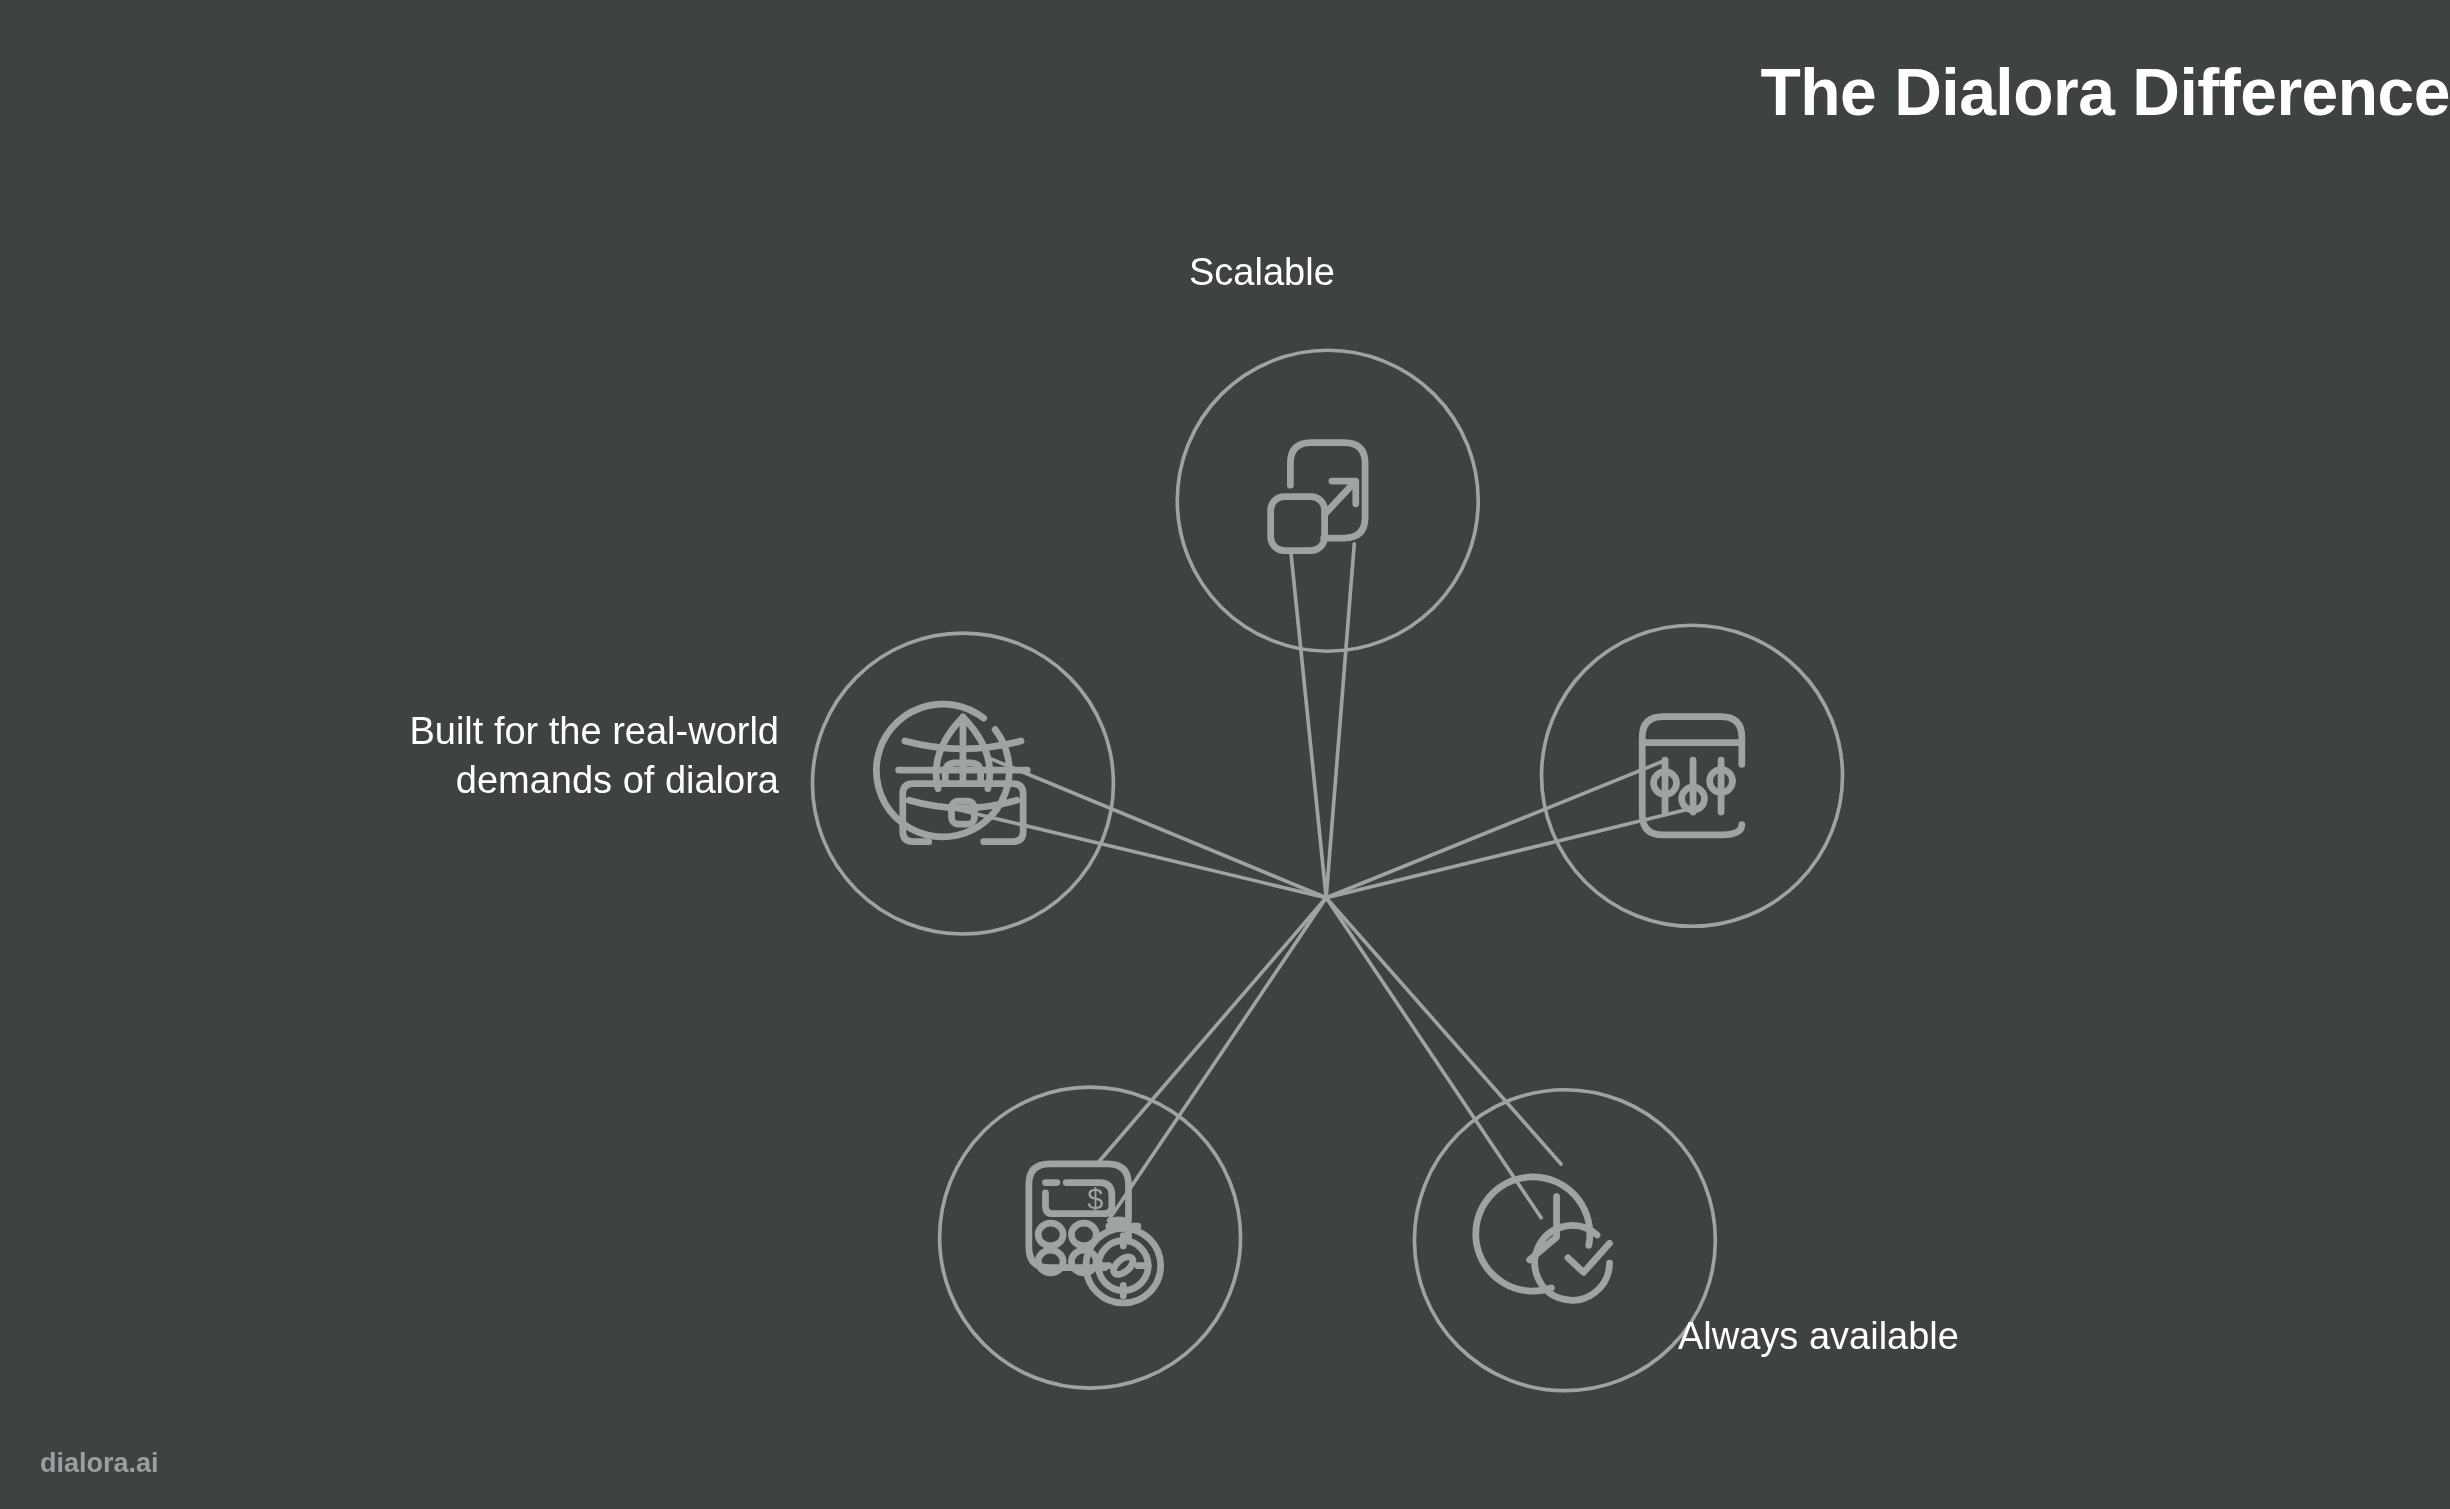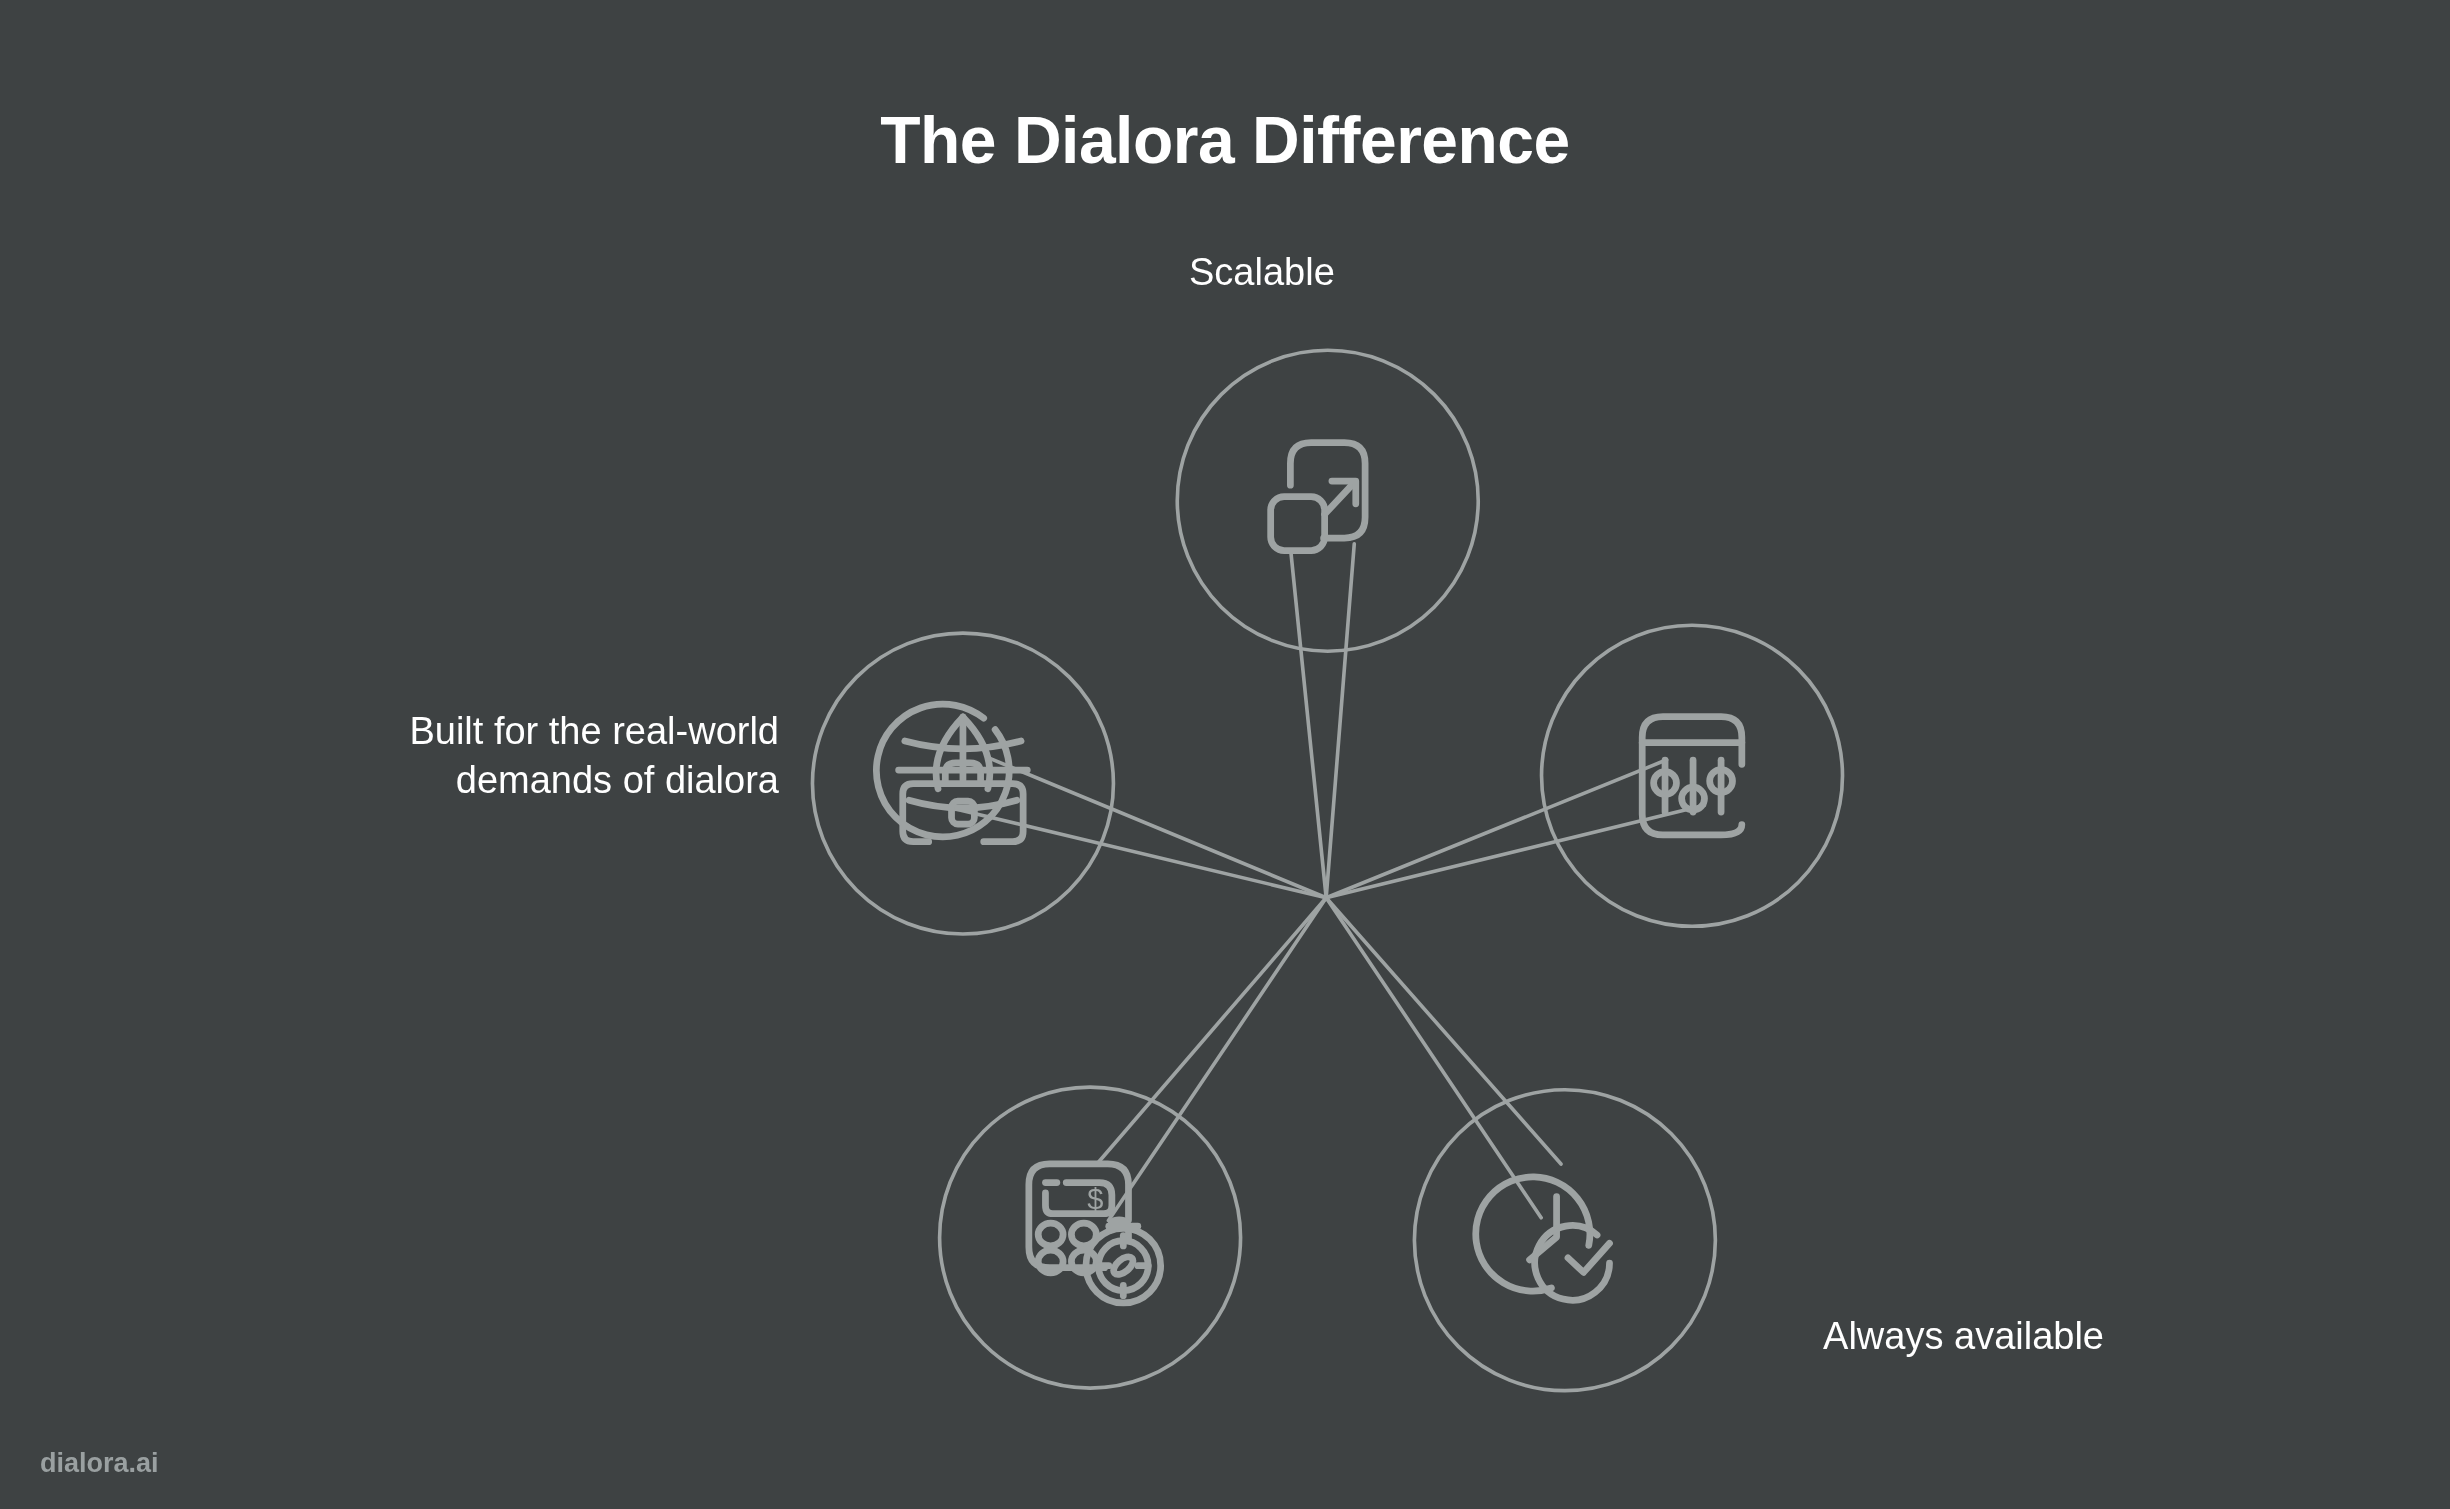--- a/index.html
+++ b/index.html
@@ -11,48 +11,47 @@
     overflow: hidden;
     position: relative;
   }
   #stage { position:absolute; inset:0; }
 
   .title {
     position: absolute;
     top: 56px;
     left: 0;
     width: 100%;
-    text-align: center;
+    text-align: right;
     color: #ffffff;
     font-size: 66px;
     font-weight: 700;
     letter-spacing: -0.5px;
     line-height: 1.1;
-    margin-top: 48px;
   }
 
   svg.diagram {
     position: absolute;
     left: 0; top: 0;
     width: 2450px; height: 1509px;
   }
 
   .lbl {
     position: absolute;
     color: #ffffff;
     font-size: 38px;
     font-weight: 400;
     line-height: 1.28;
     white-space: pre-line;
   }
   .lbl-scalable   { left: 1189px; top: 248px;  width: 280px; text-align:left; }
   .lbl-custom     { left: 1887px; top: 729px; width: 395px; text-align:left; }
   .lbl-built      { left: 218px;  top: 707px; width: 561px; text-align:right; }
   .lbl-cost       { left: 602px; top: 1312px; width: 353px; text-align:left; }
-  .lbl-always     { left: 1678px; top: 1312px; width: 426px; text-align:right; }
+  .lbl-always     { left: 1678px; top: 1312px; width: 426px; text-align:left; }
 
   .watermark {
     position: absolute;
     left: 40px;
     bottom: 30px;
     color: #9aa0a1;
     font-size: 27px;
     font-weight: 700;
   }
 </style>

